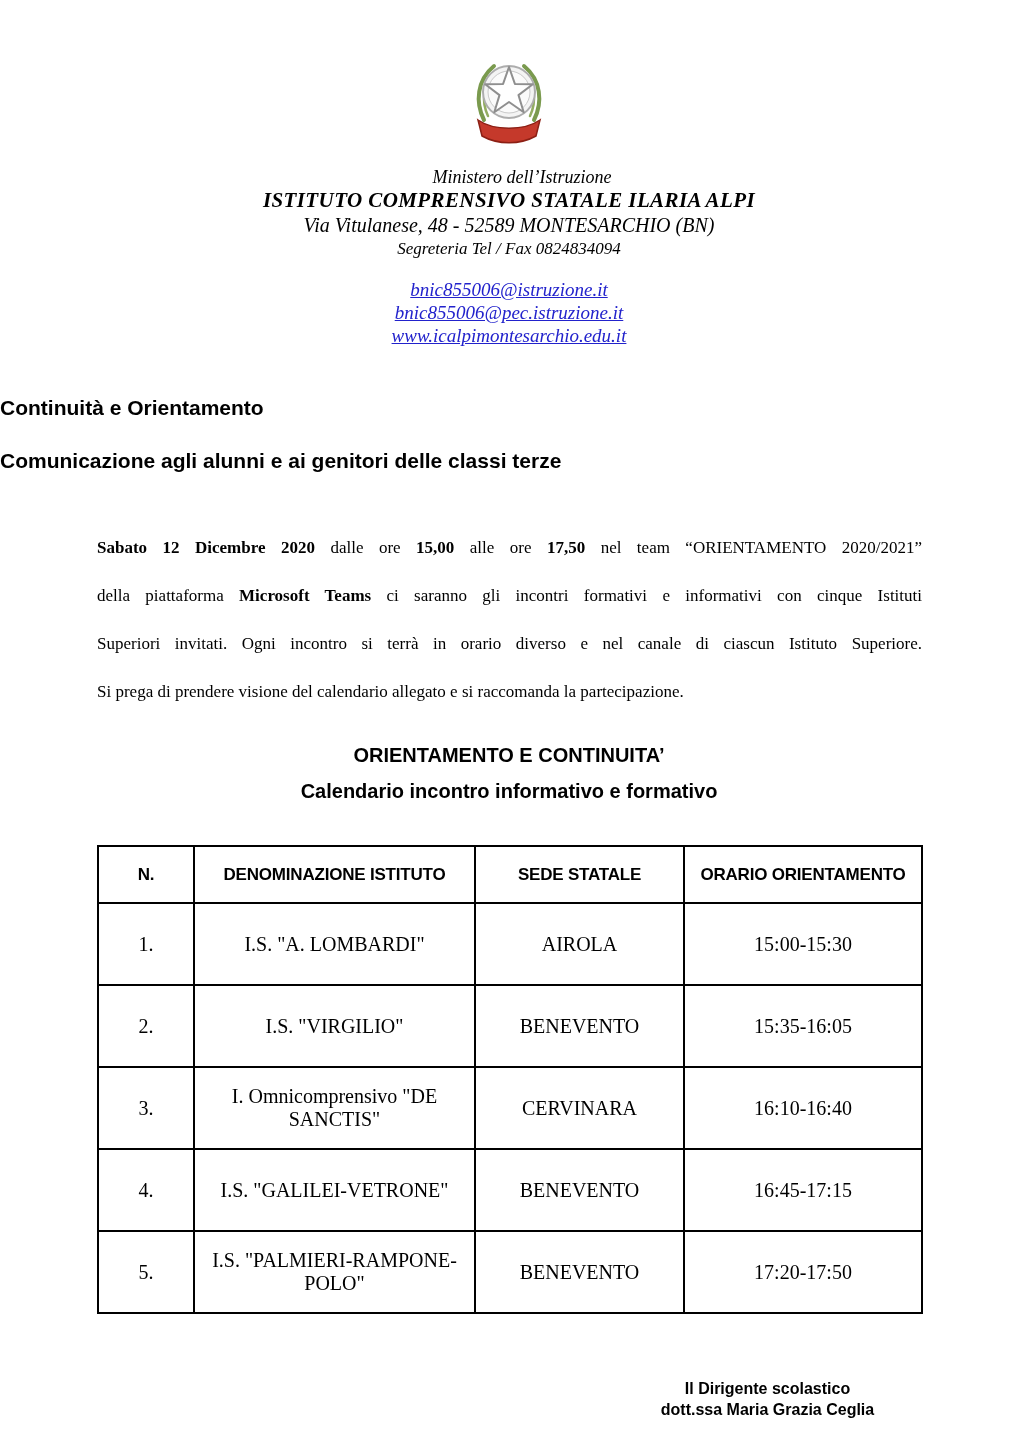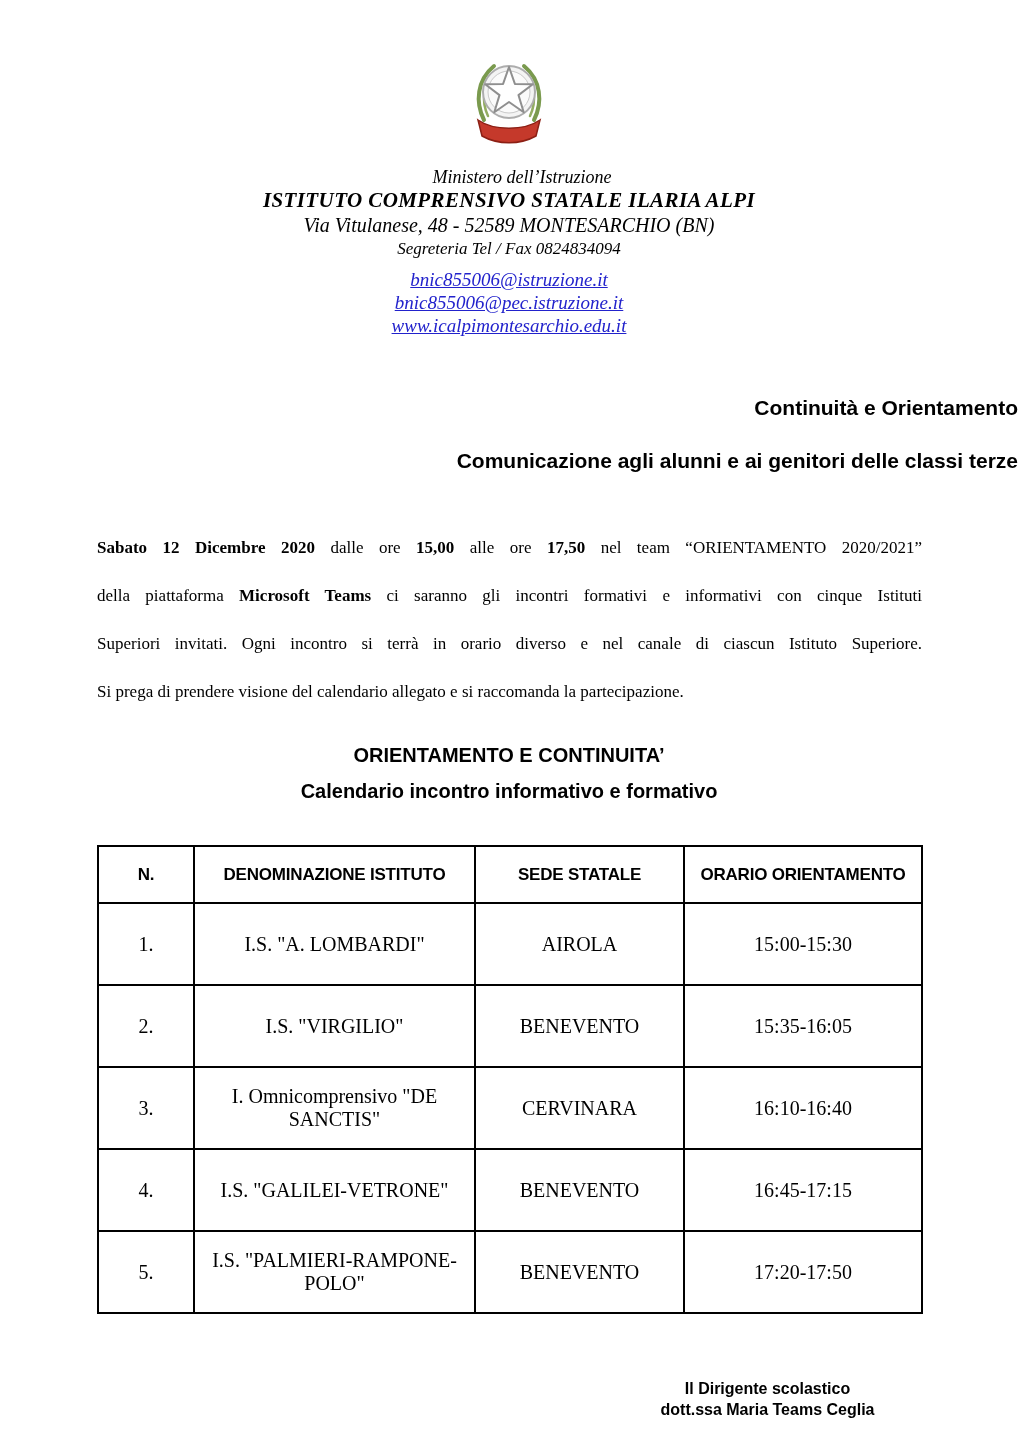--- a/index.html
+++ b/index.html
@@ -13,27 +13,27 @@
   #emblem { position:absolute; top:54px; left:0; right:0; display:flex; justify-content:center; }
 
   
   #masthead { position:absolute; top:166px; left:0; right:0; text-align:center; }
   .ministry  { font-style:italic; font-size:18px; line-height:22px;padding-left:26px; }
   .institute { font-style:italic; font-weight:bold; font-size:21px; line-height:25px; letter-spacing:0.4px; }
   .address   { font-style:italic; font-size:20px; line-height:24px; }
   .phone     { font-style:italic; font-size:17px; line-height:23px; }
 
   
-  #links { position:absolute; top:269px; left:0; right:0; text-align:center; }
+  #links { position:absolute; top:279px; left:0; right:0; text-align:center; }
   .doc-link { display:inline-block; color:#2222cc; font-style:italic; font-size:19px;
               line-height:22px; text-decoration:underline; }
   .link-row { line-height:22px; }
 
   
-  .doc-title { position:absolute; left:8px; right:0; text-align:right;
+  .doc-title { position:absolute; left:0; right:0; text-align:left;
                font-family:"Liberation Sans", sans-serif; font-weight:bold; font-size:21px; }
   #title1 { top:396px; }
   #title2 { top:449px; }
 
   
   #body-text { position:absolute; top:524px; left:97px; width:825px; font-size:17px; }
   .body-line { line-height:48px; }
   .body-line.just { text-align:justify; text-align-last:justify; }
   .b { font-weight:bold; }
 
@@ -150,16 +150,16 @@
           <td>5.</td>
           <td>I.S. "PALMIERI-RAMPONE-POLO"</td>
           <td>BENEVENTO</td>
           <td>17:20-17:50</td>
         </tr>
       </tbody>
   </table>
 
   <div id="signature">
     <div>Il Dirigente scolastico</div>
-    <div>dott.ssa Maria Teams Ceglia</div>
+    <div>dott.ssa Maria Grazia Ceglia</div>
   </div>
 
 </div>
 
 </body></html>

